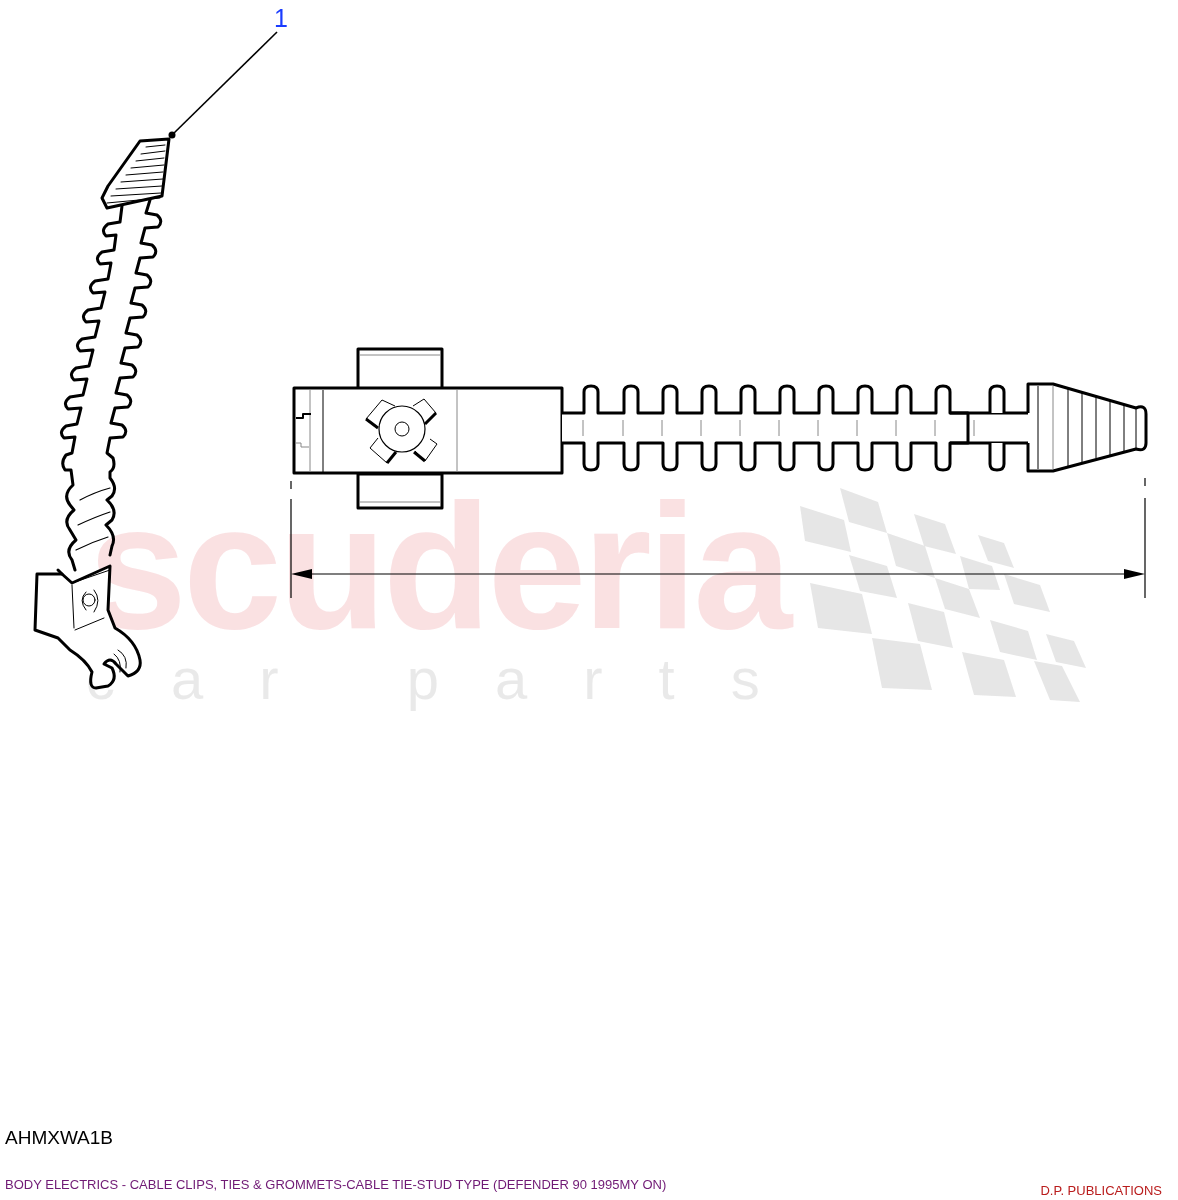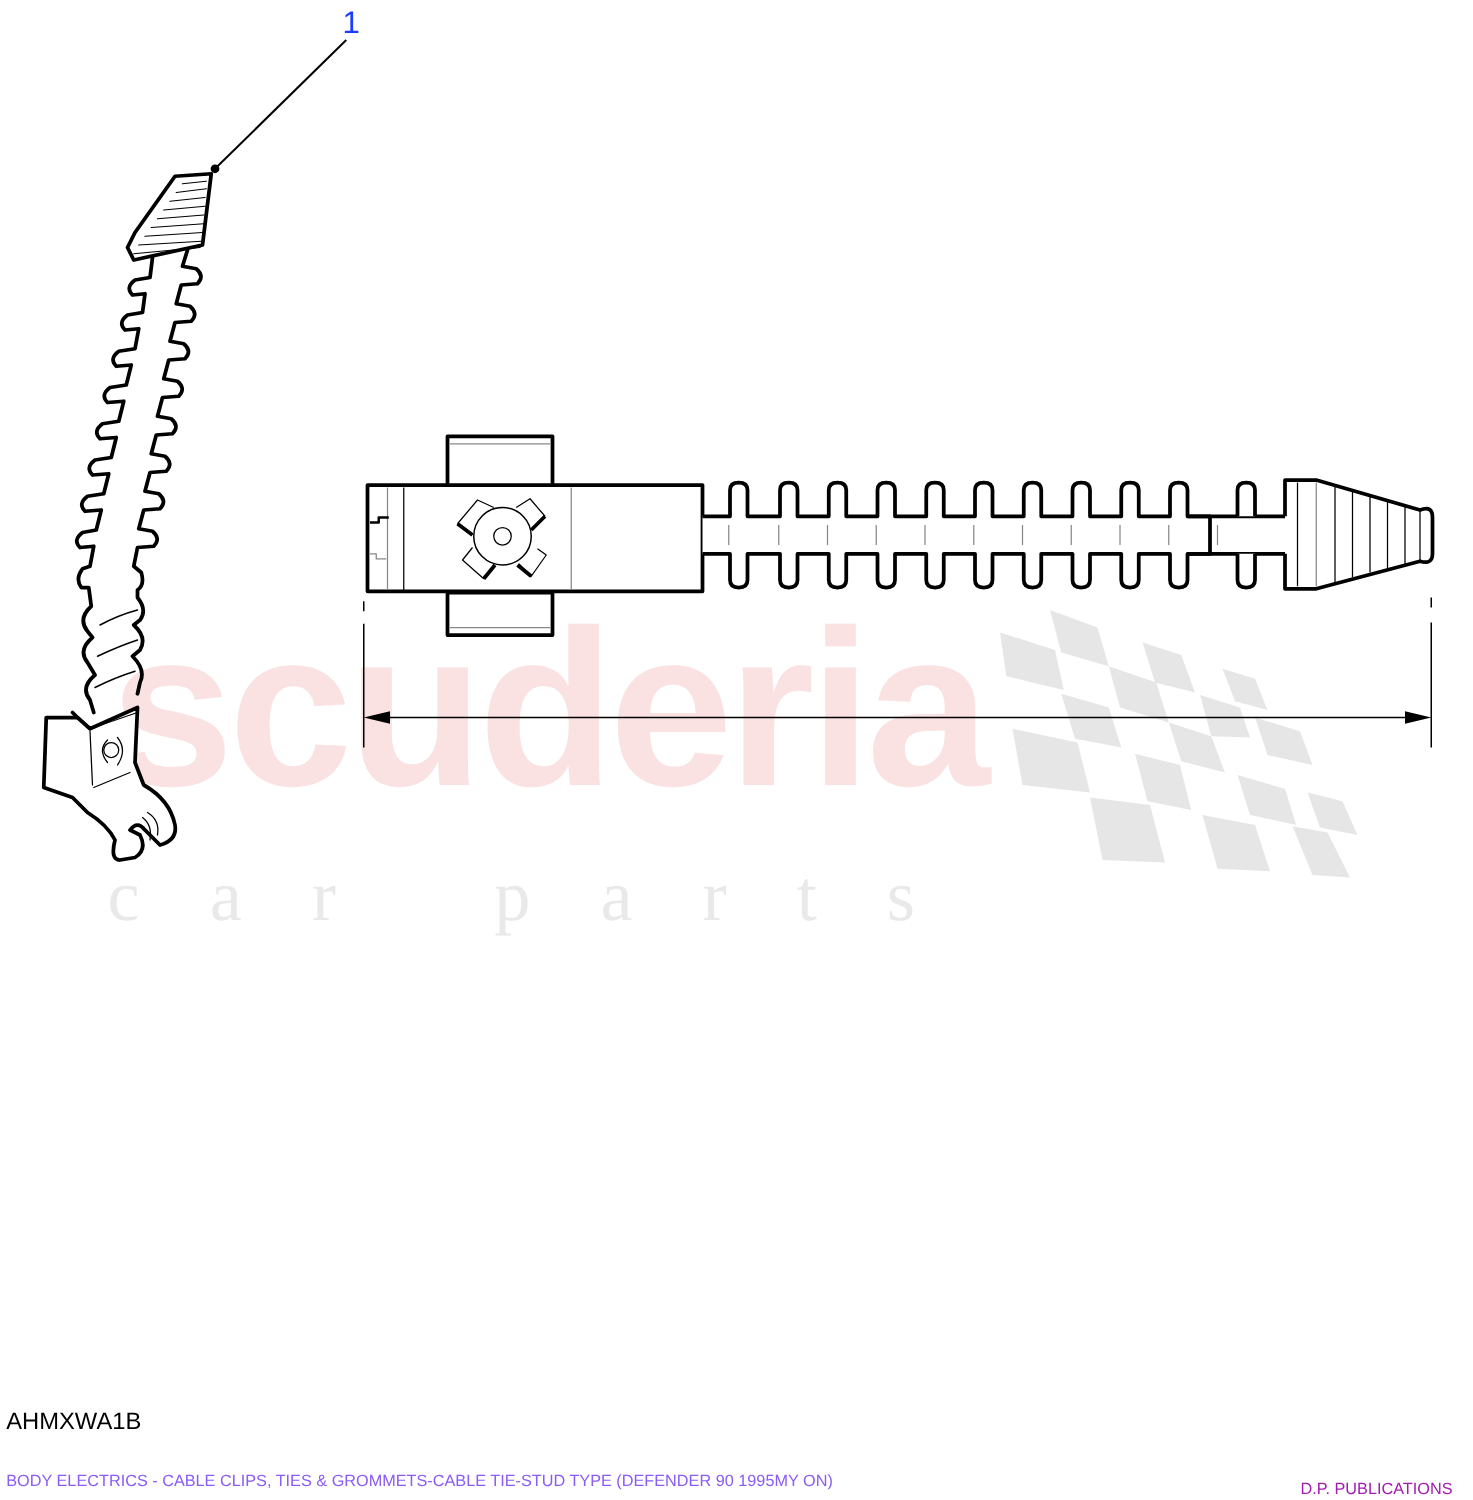--- a/index.html
+++ b/index.html
@@ -36,51 +36,51 @@
       top: 1128px;
       font-size: 19px;
       color: #000;
       line-height: 1;
     }
     .footer-caption {
       position: absolute;
       left: 5px;
       top: 1178px;
       font-size: 13px;
-      color: #8b5cf6;
+      color: #701a75;
       line-height: 1;
       white-space: nowrap;
     }
     .footer-publisher {
       position: absolute;
       right: 16px;
       top: 1184px;
       font-size: 13px;
-      color: #a21caf;
+      color: #b91c1c;
       line-height: 1;
       white-space: nowrap;
     }
     .wm-main {
       position: absolute;
       left: 88px;
       top: 478px;
       font-family: "Liberation Sans", sans-serif;
       font-weight: bold;
       font-size: 178px;
       letter-spacing: -4px;
       color: #f6c9cc;
       opacity: 0.55;
       line-height: 1;
       white-space: nowrap;
     }
     .wm-sub {
       position: absolute;
       left: 86px;
-      top: 688px;
-      font-family: Liberation Serif, serif;
+      top: 650px;
+      font-family: Liberation Sans, sans-serif;
       font-size: 58px;
       letter-spacing: 56px;
       color: #dcdcdc;
       opacity: 0.6;
       line-height: 1;
       white-space: nowrap;
     }
   </style>
 </head>
 <body>

